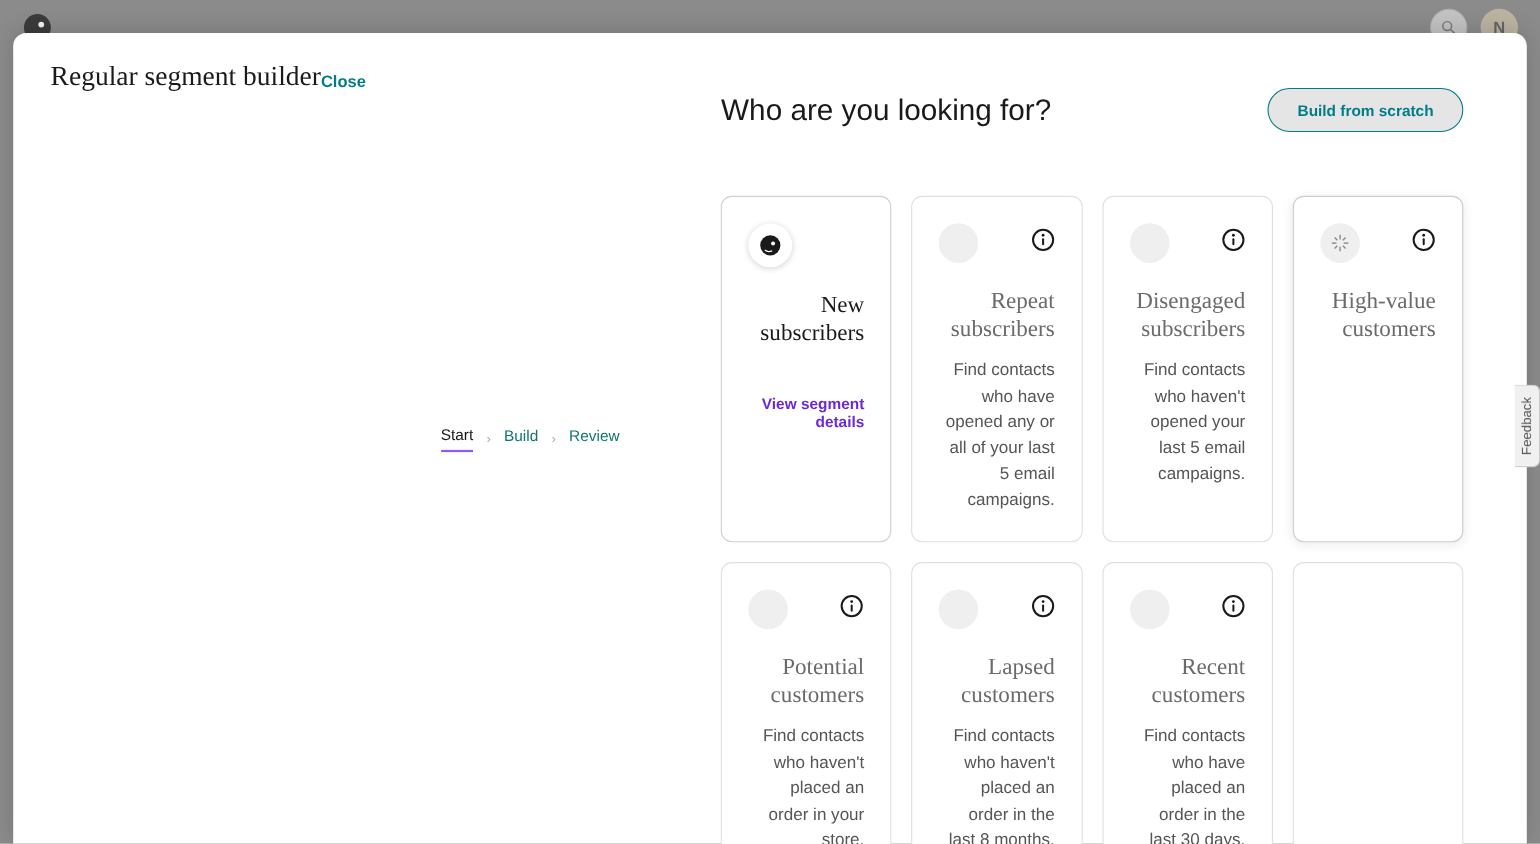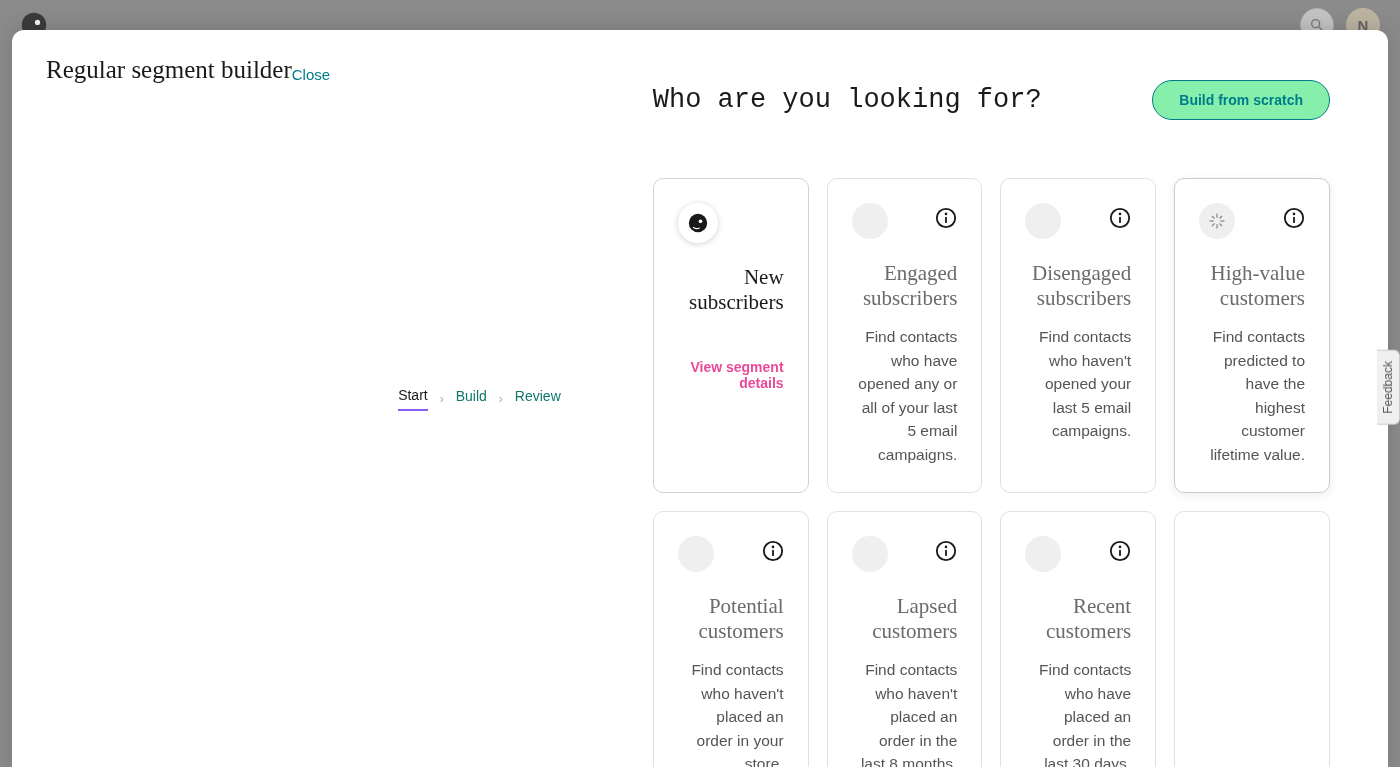--- a/index.html
+++ b/index.html
@@ -51,21 +51,21 @@
   }
   .modal-title {
     font-family: Georgia, 'Times New Roman', serif;
     font-size: 25px;
     font-weight: 500;
     color: #1a1a1a;
   }
   .close-link {
     color: #007c89;
     font-size: 15px;
-    font-weight: 400;
+    font-weight: 700;
     cursor: pointer;
     margin-top: 10px;
   }
 
   .breadcrumb {
     display: flex; align-items: center; gap: 12px;
     padding: 0 34px 0 34px;
     font-size: 14px;
   }
   .crumb { color: #0f766e; cursor: pointer; padding-bottom: 6px; }
@@ -75,29 +75,29 @@
   .modal-body {
     flex: 1; overflow-y: auto;
     padding: 50px 58px 20px 58px;
   }
 
   .section-head {
     display: flex; justify-content: space-between; align-items: center;
     margin-bottom: 58px;
   }
   .section-title {
-    font-family: Liberation Mono, monospace;
+    font-family: Liberation Sans, sans-serif;
     font-size: 27px;
     font-weight: 500;
     color: #1a1a1a;
   }
   .build-btn {
     border: 1px solid #007c89;
     color: #007c89;
-    background: #86efac;
+    background: #e5e5e5;
     border-radius: 999px;
     padding: 11px 26px;
     font-size: 14px;
     font-weight: 600;
     cursor: pointer;
   }
 
   .grid {
     display: grid;
     grid-template-columns: repeat(4, 1fr);
@@ -153,21 +153,21 @@
   .card-title.muted { color: #6b6b6b; }
 
   .card-desc {
     font-size: 15.5px;
     color: #555;
     line-height: 1.52;
   }
   .card-link {
     display: block;
     margin-top: 44px;
-    color: #ec4899;
+    color: #6d28d9;
     font-size: 14px;
     font-weight: 600;
     cursor: pointer;
   }
 
   
   .feedback-tab {
     position: absolute;
     right: 0; top: 350px;
     background: #f0f0f0;
@@ -237,21 +237,21 @@
           <div class="card-title">New subscribers</div>
           <a class="card-link">View segment details</a>
         </div>
         <div class="card">
           <div class="card-icon-wrap"></div>
           <div class="info-icon"><svg viewBox="0 0 24 24">
               <circle cx="12" cy="12" r="10" stroke="#1a1a1a" stroke-width="2" fill="none"></circle>
               <circle cx="12" cy="7.5" r="1.4" fill="#1a1a1a"></circle>
               <rect x="11" y="10.5" width="2" height="7" rx="1" fill="#1a1a1a"></rect>
             </svg></div>
-          <div class="card-title muted">Engaged subscribers</div>
+          <div class="card-title muted">Repeat subscribers</div>
           <div class="card-desc">Find contacts who have opened any or all of your last 5 email campaigns.</div>
         </div>
         <div class="card">
           <div class="card-icon-wrap"></div>
           <div class="info-icon"><svg viewBox="0 0 24 24">
               <circle cx="12" cy="12" r="10" stroke="#1a1a1a" stroke-width="2" fill="none"></circle>
               <circle cx="12" cy="7.5" r="1.4" fill="#1a1a1a"></circle>
               <rect x="11" y="10.5" width="2" height="7" rx="1" fill="#1a1a1a"></rect>
             </svg></div>
           <div class="card-title muted">Disengaged subscribers</div>
@@ -271,21 +271,20 @@
                 <line x1="9" y1="15" x2="6" y2="18"></line>
               </g>
             </svg>
           </div>
           <div class="info-icon"><svg viewBox="0 0 24 24">
               <circle cx="12" cy="12" r="10" stroke="#1a1a1a" stroke-width="2" fill="none"></circle>
               <circle cx="12" cy="7.5" r="1.4" fill="#1a1a1a"></circle>
               <rect x="11" y="10.5" width="2" height="7" rx="1" fill="#1a1a1a"></rect>
             </svg></div>
           <div class="card-title muted">High-value customers</div>
-          <div class="card-desc">Find contacts predicted to have the highest customer lifetime value.</div>
         </div>
         <div class="card small">
           <div class="card-icon-wrap"></div>
           <div class="info-icon"><svg viewBox="0 0 24 24">
               <circle cx="12" cy="12" r="10" stroke="#1a1a1a" stroke-width="2" fill="none"></circle>
               <circle cx="12" cy="7.5" r="1.4" fill="#1a1a1a"></circle>
               <rect x="11" y="10.5" width="2" height="7" rx="1" fill="#1a1a1a"></rect>
             </svg></div>
           <div class="card-title muted">Potential customers</div>
           <div class="card-desc">Find contacts who haven't placed an order in your store.</div>

